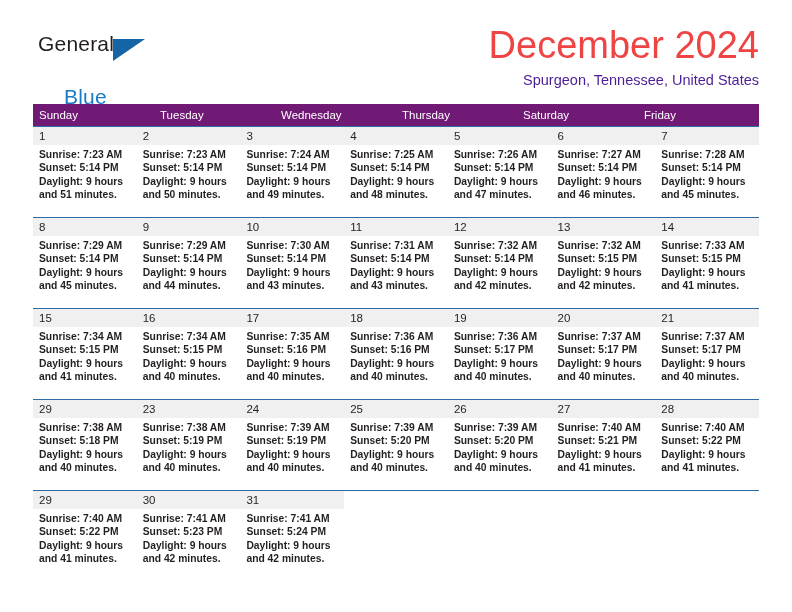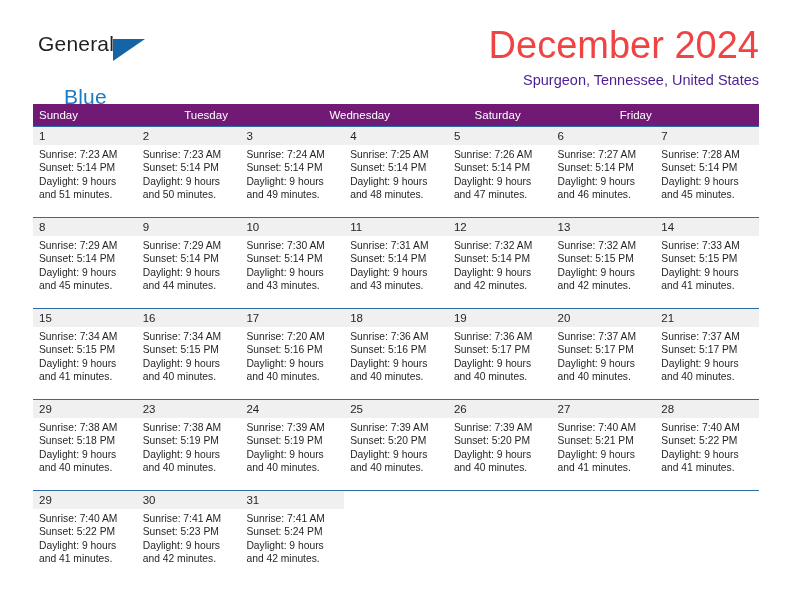--- a/index.html
+++ b/index.html
@@ -129,20 +129,21 @@
     background: #f0f0f0;
     font-size: 11.5px;
     line-height: 18px;
     height: 18px;
     padding-left: 6px;
     color: #231f20;
     box-sizing: border-box;
   }
   .lines {
     padding: 3px 6px 0 6px;
+    font-weight: bold;
   }
   .lines div {
     font-size: 10.3px;
     line-height: 13.4px;
     color: #231f20;
     white-space: nowrap;
   }
 </style>
 </head>
 <body>
@@ -163,20 +164,21 @@
     </div>
 
   </div>
 
   <div class="calendar">
 
     <div class="weekdays">
       <div class="weekday">Sunday</div>
       <div class="weekday">Tuesday</div>
       <div class="weekday">Wednesday</div>
+      <div class="weekday">Thursday</div>
       <div class="weekday">Saturday</div>
       <div class="weekday">Friday</div>
     </div>
 
     <div class="week">
       <div class="day">
         <div class="daynum">1</div>
         <div class="lines">
           <div>Sunrise: 7:23 AM</div>
           <div>Sunset: 5:14 PM</div>
@@ -321,21 +323,21 @@
         <div class="lines">
           <div>Sunrise: 7:34 AM</div>
           <div>Sunset: 5:15 PM</div>
           <div>Daylight: 9 hours</div>
           <div>and 40 minutes.</div>
         </div>
       </div>
       <div class="day">
         <div class="daynum">17</div>
         <div class="lines">
-          <div>Sunrise: 7:20 AM</div>
+          <div>Sunrise: 7:35 AM</div>
           <div>Sunset: 5:16 PM</div>
           <div>Daylight: 9 hours</div>
           <div>and 40 minutes.</div>
         </div>
       </div>
       <div class="day">
         <div class="daynum">18</div>
         <div class="lines">
           <div>Sunrise: 7:36 AM</div>
           <div>Sunset: 5:16 PM</div>

